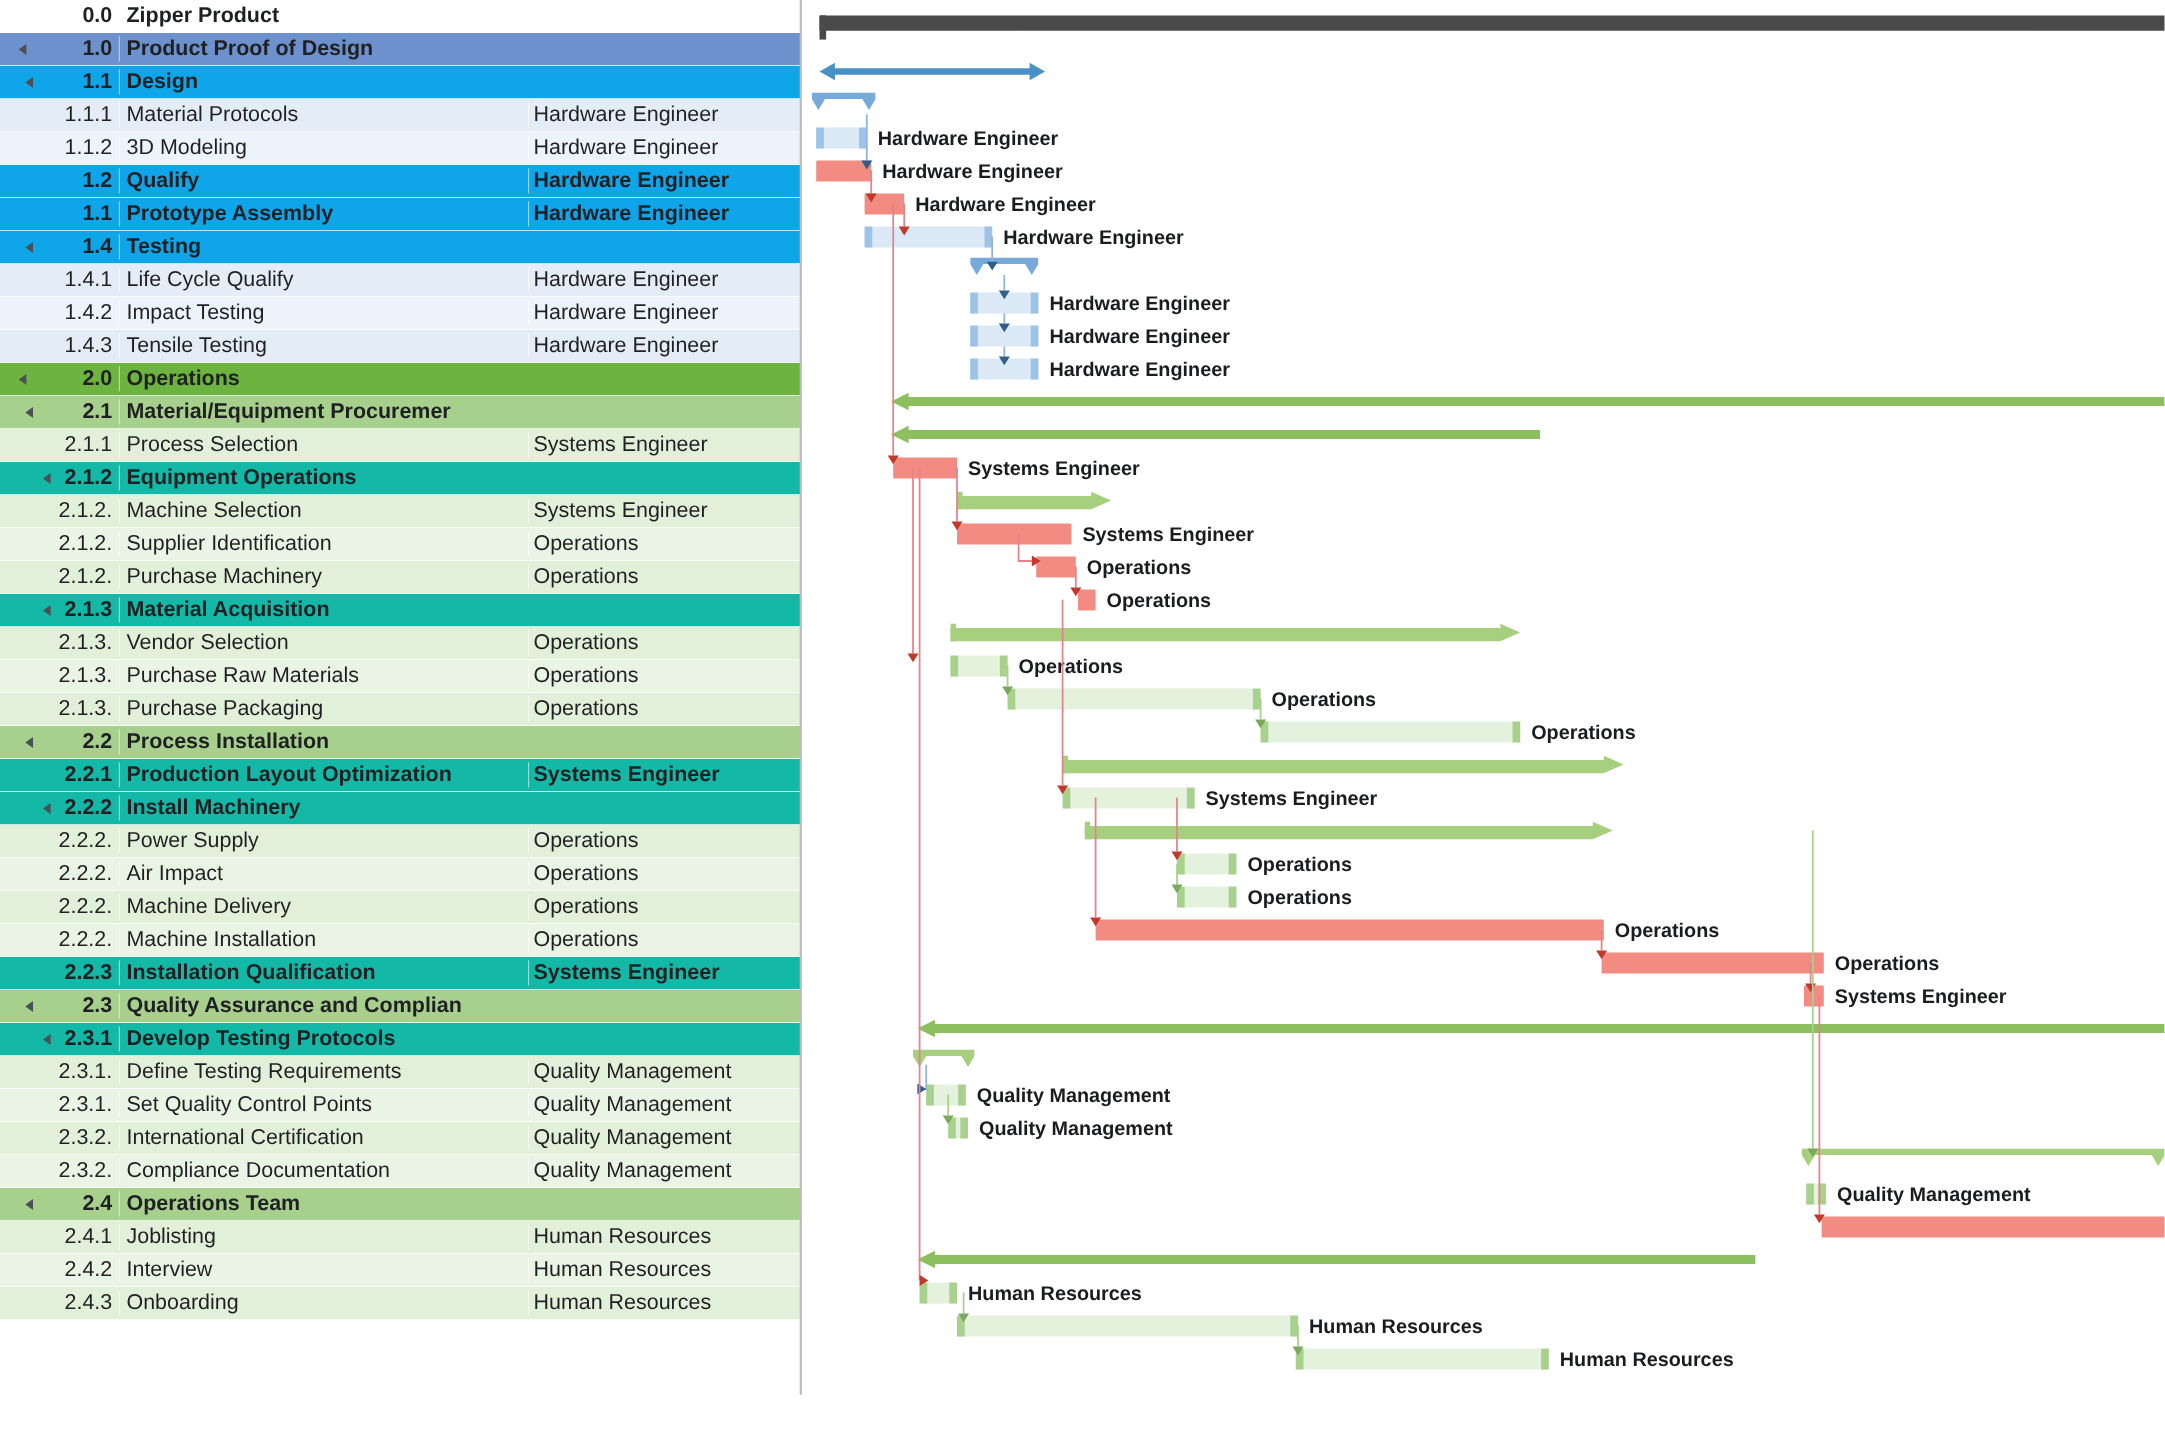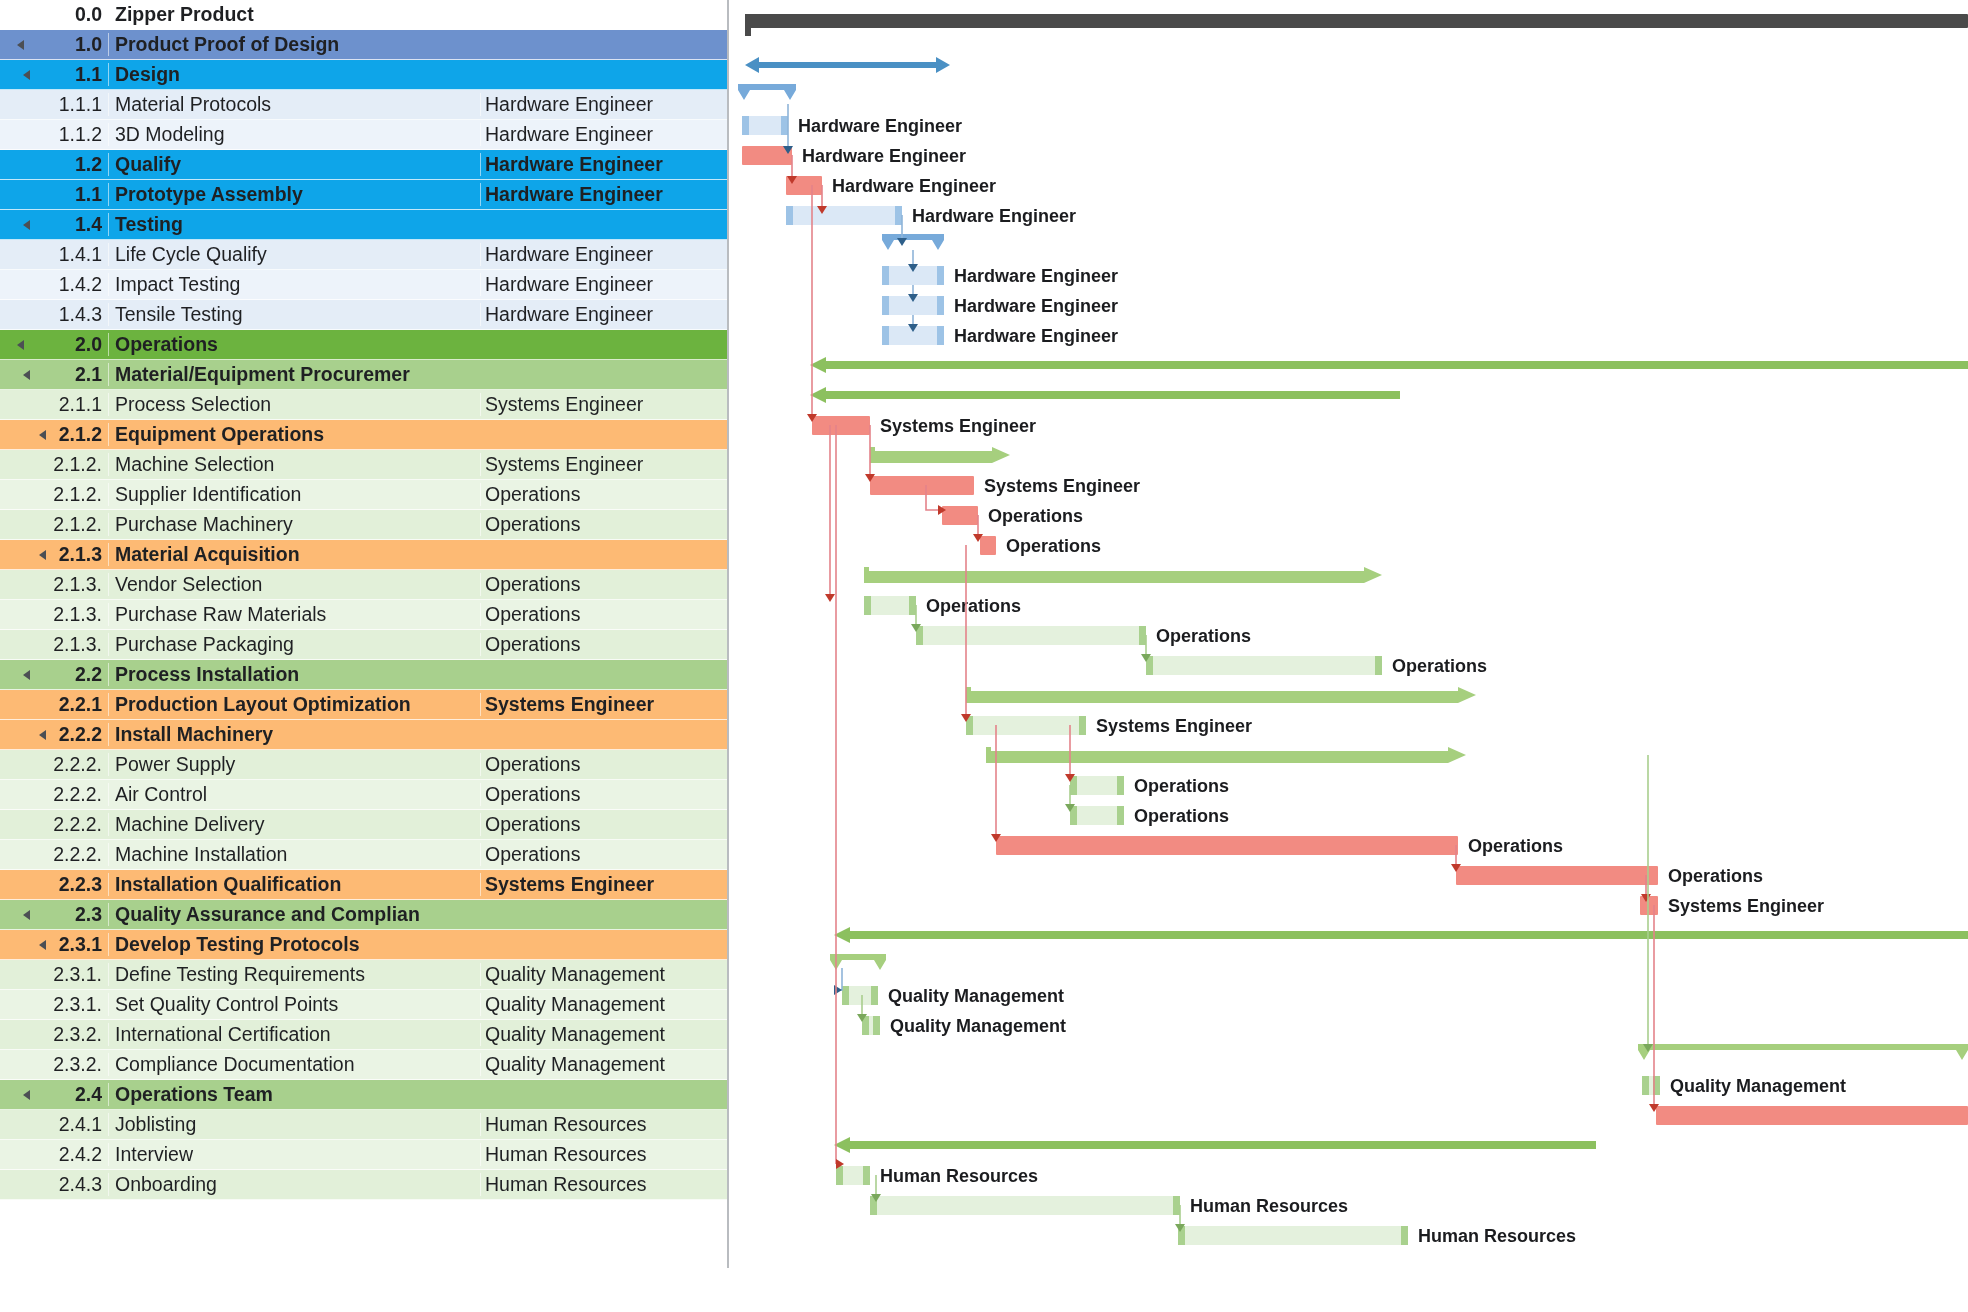--- a/index.html
+++ b/index.html
@@ -64,21 +64,21 @@
   .trow.bold .c-res { font-weight: bold; }
 
   
   .lv-root { background: #ffffff; }
   .lv-b0   { background: #6d91cd; }
   .lv-b1   { background: #0ea5e9; }
   .lv-b2a  { background: #e4edf7; }
   .lv-b2b  { background: #edf3fa; }
   .lv-g0   { background: #6cb33f; }
   .lv-g1   { background: #a8d08d; }
-  .lv-g2   { background: #fdba74; }
+  .lv-g2   { background: #14b8a6; }
   .lv-g3a  { background: #e2f0d9; }
   .lv-g3b  { background: #eaf4e4; }
 
   .expander {
     position: absolute;
     right: 2px;
     top: 50%;
     transform: translateY(-50%);
     width: 0; height: 0;
     border-top: 5px solid transparent;
@@ -288,21 +288,21 @@
         <div class="c-name">Install Machinery</div>
         <div class="c-res"></div>
       </div>
       <div class="trow lv-g3a">
         <div class="c-wbs"><span>2.2.2.</span></div>
         <div class="c-name">Power Supply</div>
         <div class="c-res">Operations</div>
       </div>
       <div class="trow lv-g3b">
         <div class="c-wbs"><span>2.2.2.</span></div>
-        <div class="c-name">Air Control</div>
+        <div class="c-name">Air Impact</div>
         <div class="c-res">Operations</div>
       </div>
       <div class="trow lv-g3a">
         <div class="c-wbs"><span>2.2.2.</span></div>
         <div class="c-name">Machine Delivery</div>
         <div class="c-res">Operations</div>
       </div>
       <div class="trow lv-g3b">
         <div class="c-wbs"><span>2.2.2.</span></div>
         <div class="c-name">Machine Installation</div>

